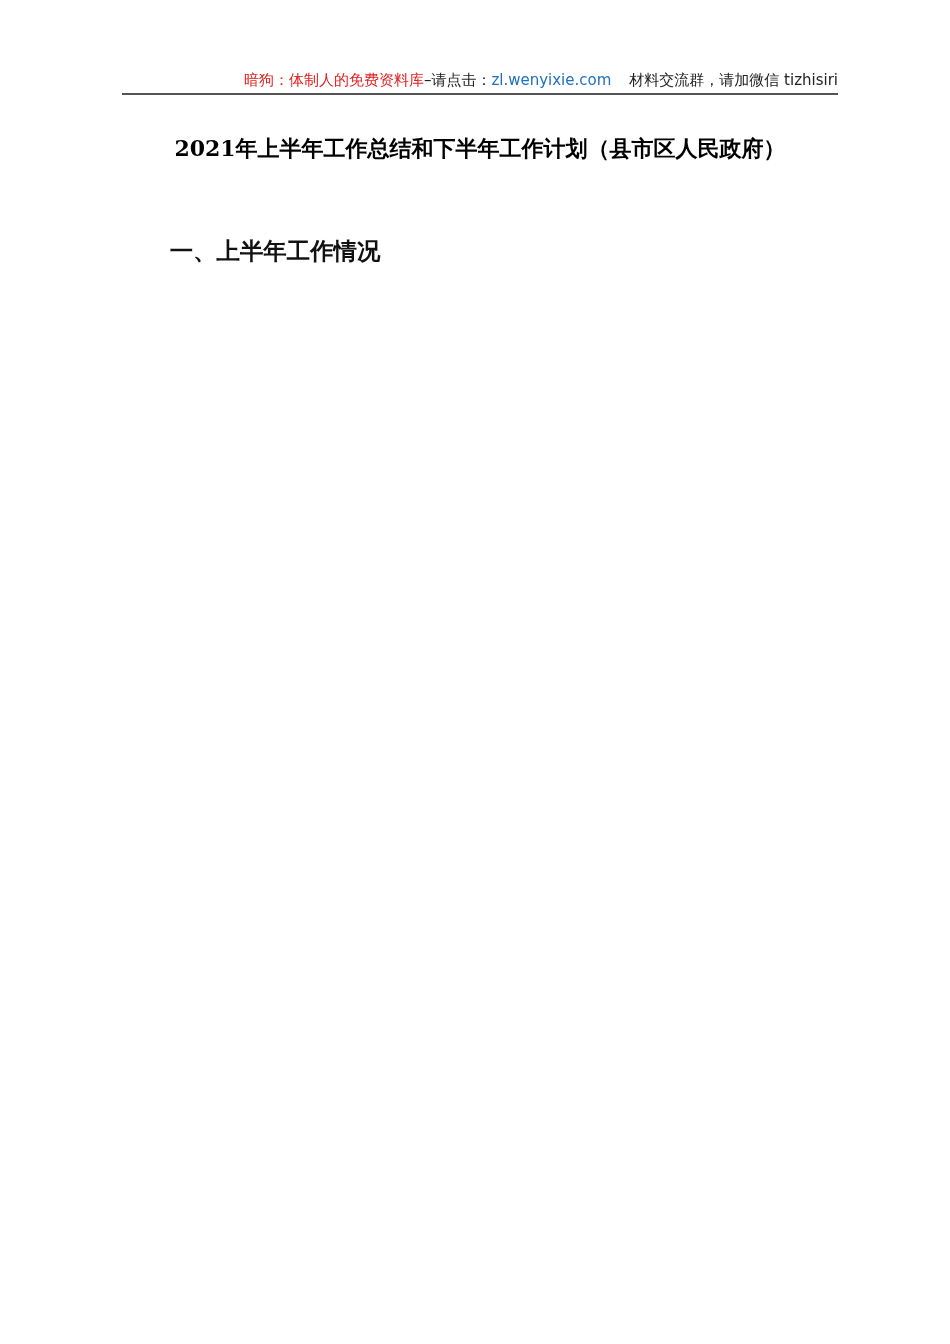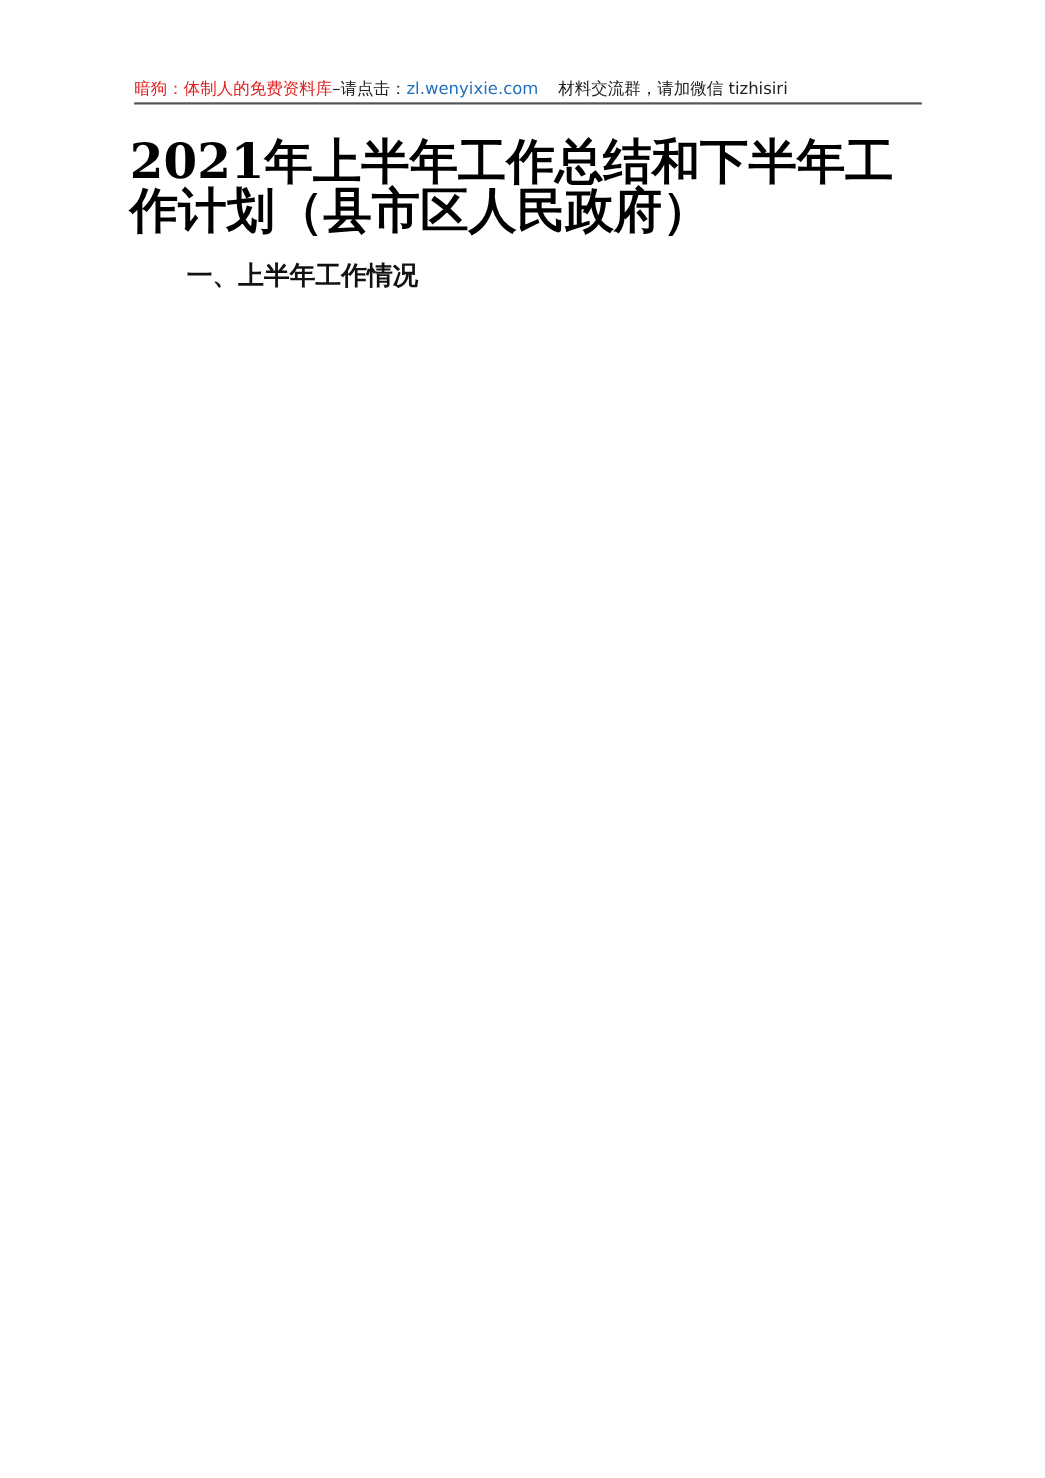--- a/index.html
+++ b/index.html
@@ -1,38 +1,38 @@
 <!DOCTYPE html>
 <html><head>
 <meta charset="utf-8">
 <style>
   html, body { margin: 0; padding: 0; background: #ffffff; }
   body { width: 950px; height: 1344px; position: relative; overflow: hidden; }
   .page { position: absolute; left: 0; top: 0; width: 950px; height: 1344px; background: #fff; }
   .header {
     position: absolute; left: 122px; top: 66px; width: 716px; height: 28px;
-    text-align: left; font-family: "DejaVu Sans", sans-serif; font-size: 15px;
+    text-align: right; font-family: "DejaVu Sans", sans-serif; font-size: 15px;
     line-height: 28px; white-space: nowrap; color: #222;
   }
   .header .red { color: #e02020; }
   .header .link { color: #1f6fbf; text-decoration: none; }
   .header .gap { display: inline-block; width: 18px; }
   .rule { position: absolute; left: 122px; top: 93px; width: 716px; height: 2px; background: #555; }
   .title {
     position: absolute; left: 118px; top: 126px; width: 724px;
-    font-family: "DejaVu Serif", serif; font-size: 44px; line-height: 44px;
-    color: #000; font-weight: bold; letter-spacing: 0px;
+    font-family: "DejaVu Serif", serif; font-size: 22px; line-height: 44px;
+    text-align: center; color: #000; font-weight: bold; letter-spacing: 0px;
   }
   .body {
     position: absolute; left: 123px; top: 226px; width: 714px;
     font-family: "DejaVu Serif", serif; font-size: 23.4px; line-height: 50.6px;
     color: #111; text-align: justify;
   }
   .body p { margin: 0; text-indent: 2em; }
-  .body p.heading { font-family: Liberation Serif, serif; font-weight: bold; }
+  .body p.heading { font-family: Liberation Sans, sans-serif; font-weight: bold; }
   .body .bold { font-family: "DejaVu Sans", sans-serif; font-weight: bold; }
 </style>
 </head>
 <body>
 
 <div class="page">
 
   <div class="header">
     <span class="red">暗狗：体制人的免费资料库</span><span>–请点击：</span><a class="link">zl.wenyixie.com</a><span class="gap"></span><span>材料交流群，请加微信 tizhisiri</span>
   </div>

